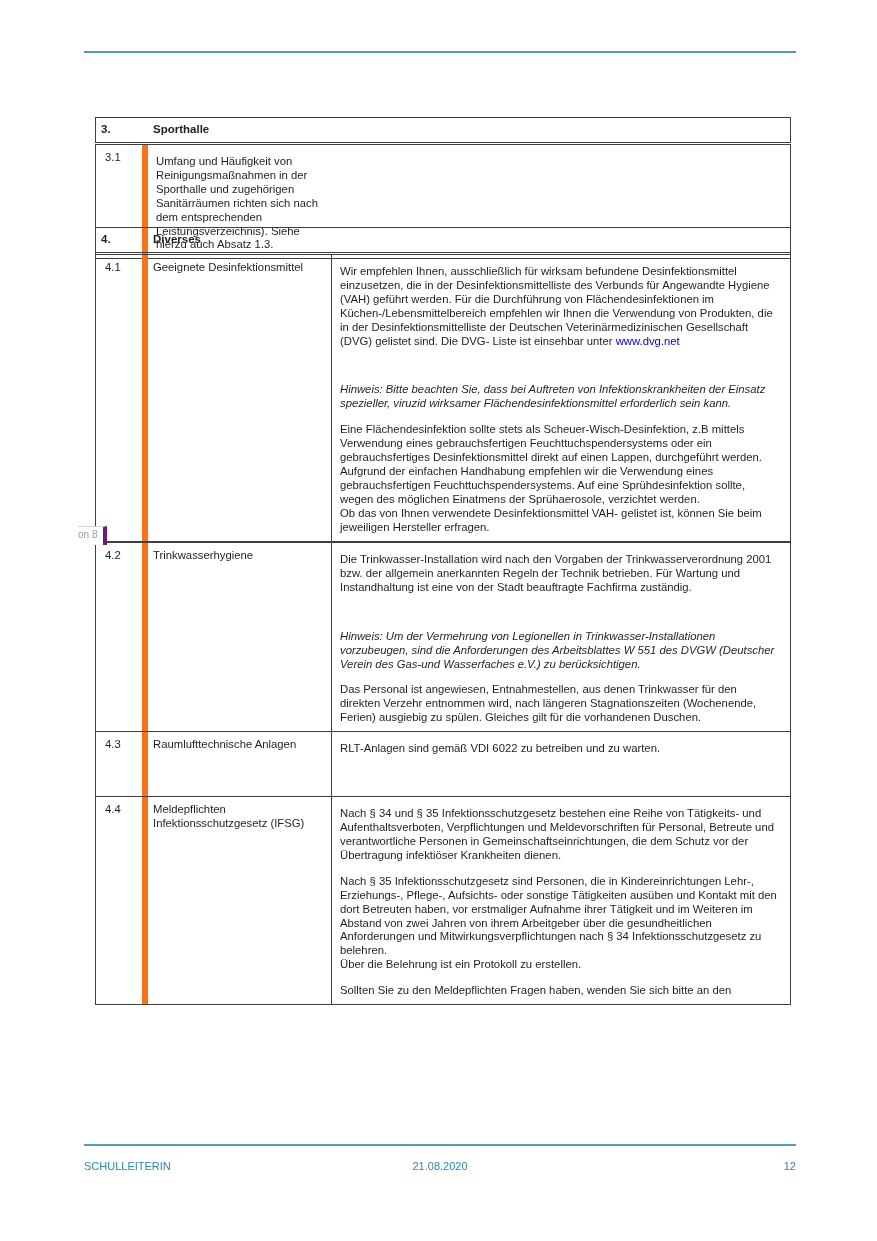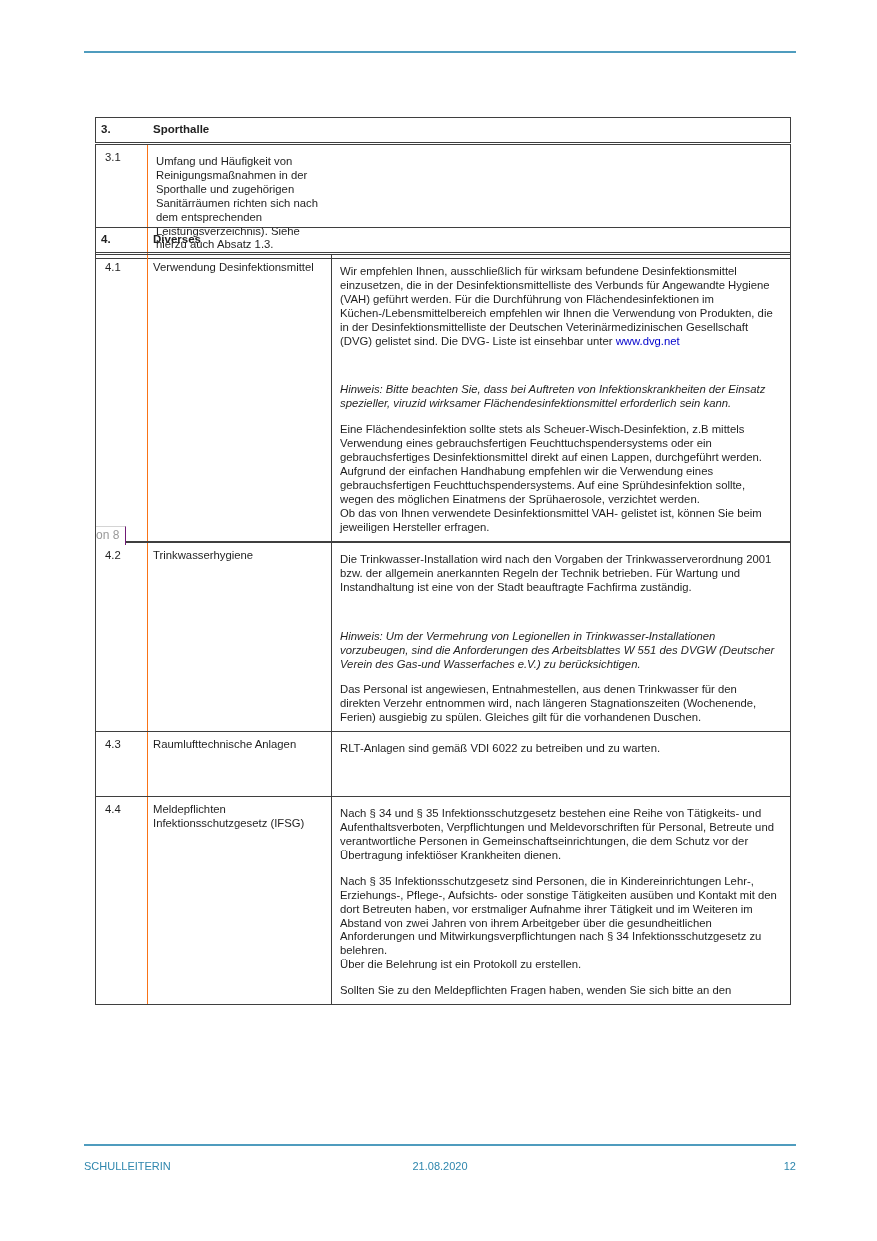--- a/index.html
+++ b/index.html
@@ -40,21 +40,21 @@
 
   .tbl-body { border: 1px solid #3f3f3f; margin-top: 1px; }
   .tbl-3 .tbl-body { margin-top: 0; }
 
   .trow {
     display: grid;
     grid-template-columns: 52px 184px 1fr;
   }
   .trow + .trow { border-top: 1px solid #3f3f3f; }
   .cell-num {
-    border-right: 1px solid #f97316;
+    border-right: 6px solid #f97316;
     padding: 6px 16px 0 9px;
   }
   .cell-label {
     border-right: 1px solid #3f3f3f;
     padding: 6px 6px 0 5px;
   }
   .cell-content { padding: 6px 10px 6px 8px; }
 
   .para { margin-top: 12px; }
   .para:first-child { margin-top: 4px; }
@@ -64,30 +64,30 @@
   .link { color: #0000cc; cursor: pointer; }
 
   .r-31 { min-height: 62px; }
   .r-41 { min-height: 265px; }
   .r-42 { min-height: 174px; }
   .r-43 { min-height: 65px; }
   .r-44 { min-height: 203px; }
 
   .artifact {
     position: absolute;
-    left: 96px;
+    left: 78px;
     top: 526px;
     z-index: 2;
     background: #ffffff;
     color: #9a9a9a;
-    font-size: 12px;
+    font-size: 10px;
     line-height: 14px;
     padding: 1px 6px 3px 0;
     border-top: 1px solid #d4d4d4;
-    border-right: 1px solid #701a75;
+    border-right: 4px solid #701a75;
   }
 
   .footer-row {
     position: absolute;
     left: 84px;
     top: 1158px;
     width: 712px;
     display: flex;
     justify-content: space-between;
     align-items: baseline;
@@ -121,21 +121,21 @@
   </div>
 
   <div class="tbl tbl-2">
     <div class="tbl-head">
       <div class="hnum">4.</div>
       <div class="htitle">Diverses</div>
     </div>
     <div class="tbl-body">
       <div class="trow r-41">
         <div class="cell-num">4.1</div>
-        <div class="cell-label">Verwendung Desinfektionsmittel</div>
+        <div class="cell-label">Geeignete Desinfektionsmittel</div>
         <div class="cell-content">
           <div class="para"><span>Wir empfehlen Ihnen, ausschließlich für wirksam befundene Desinfektionsmittel einzusetzen, die in der Desinfektionsmittelliste des Verbunds für Angewandte Hygiene (VAH) geführt werden. Für die Durchführung von Flächendesinfektionen im Küchen-/Lebensmittelbereich empfehlen wir Ihnen die Verwendung von Produkten, die in der Desinfektionsmittelliste der Deutschen Veterinärmedizinischen Gesellschaft (DVG) gelistet sind. Die DVG- Liste ist einsehbar unter </span><a class="link">www.dvg.net</a></div>
           <div class="para italic">Hinweis: Bitte beachten Sie, dass bei Auftreten von Infektionskrankheiten der Einsatz spezieller, viruzid wirksamer Flächendesinfektionsmittel erforderlich sein kann.</div>
           <div class="para">Eine Flächendesinfektion sollte stets als Scheuer-Wisch-Desinfektion, z.B mittels Verwendung eines gebrauchsfertigen Feuchttuchspendersystems oder ein gebrauchsfertiges Desinfektionsmittel direkt auf einen Lappen, durchgeführt werden. Aufgrund der einfachen Handhabung empfehlen wir die Verwendung eines gebrauchsfertigen Feuchttuchspendersystems. Auf eine Sprühdesinfektion sollte, wegen des möglichen Einatmens der Sprühaerosole, verzichtet werden.</div>
           <div class="para no-gap">Ob das von Ihnen verwendete Desinfektionsmittel VAH- gelistet ist, können Sie beim jeweiligen Hersteller erfragen.</div>
         </div>
       </div>
     </div>
   </div>
 

